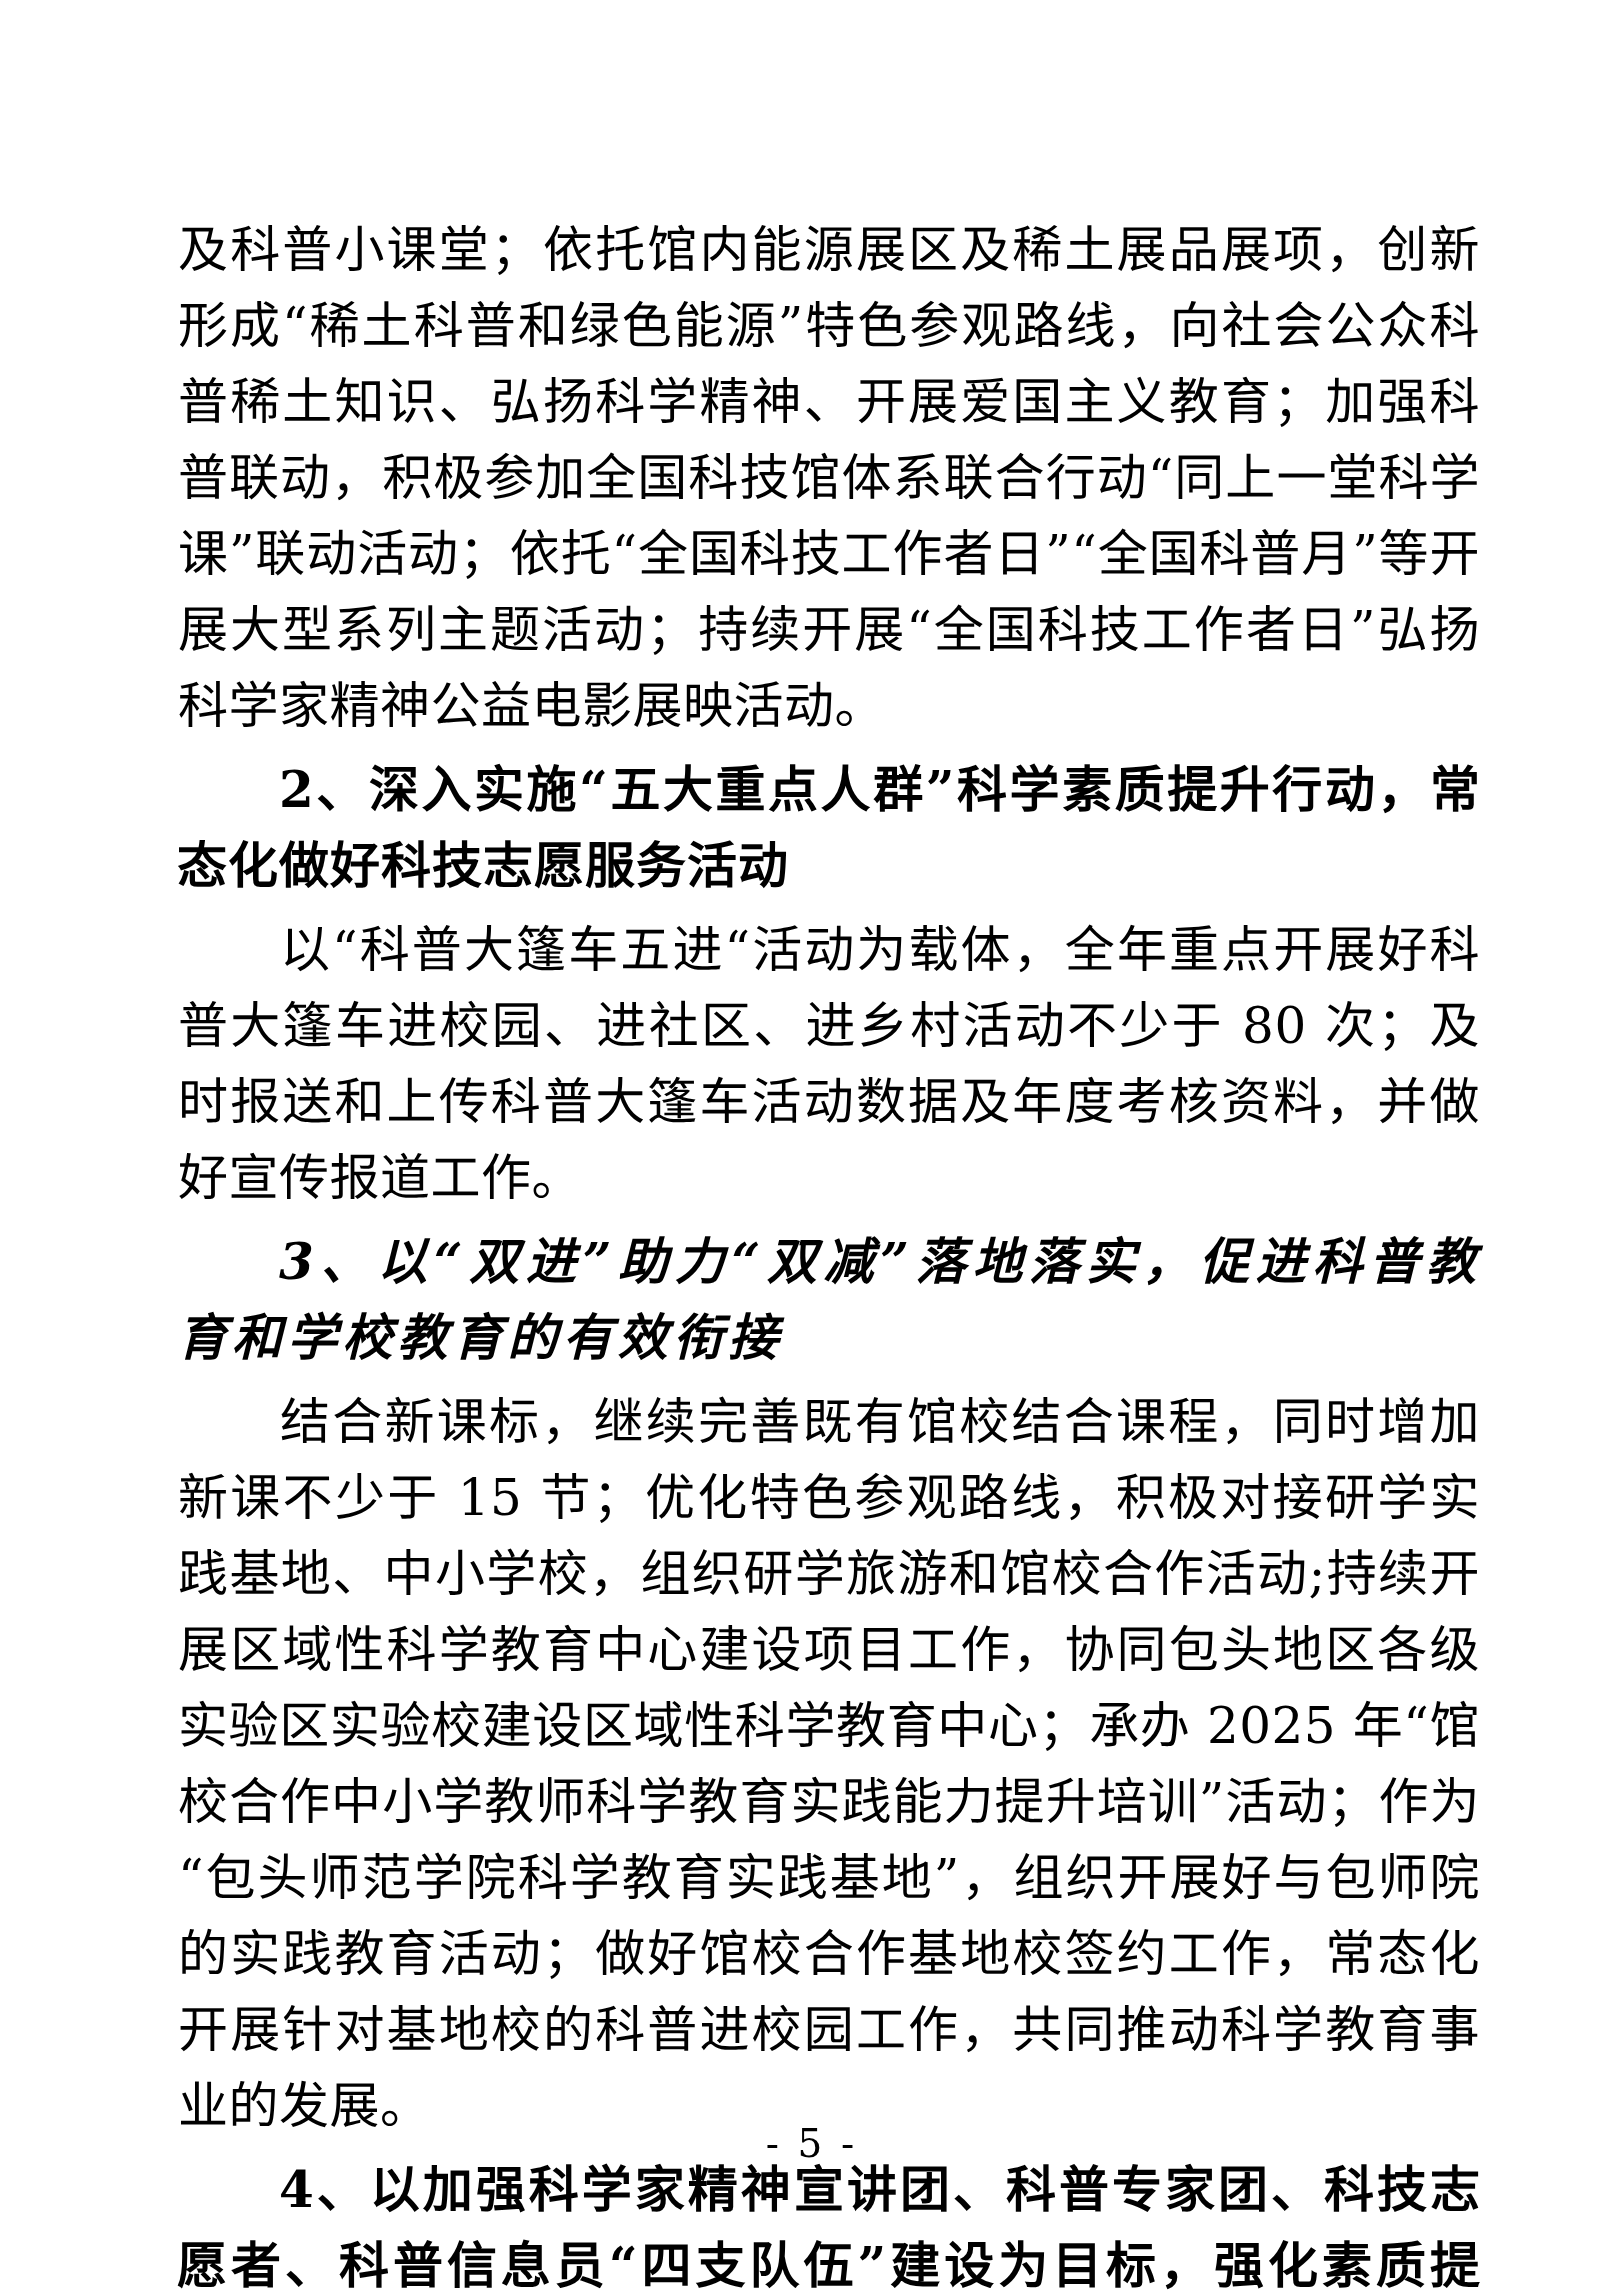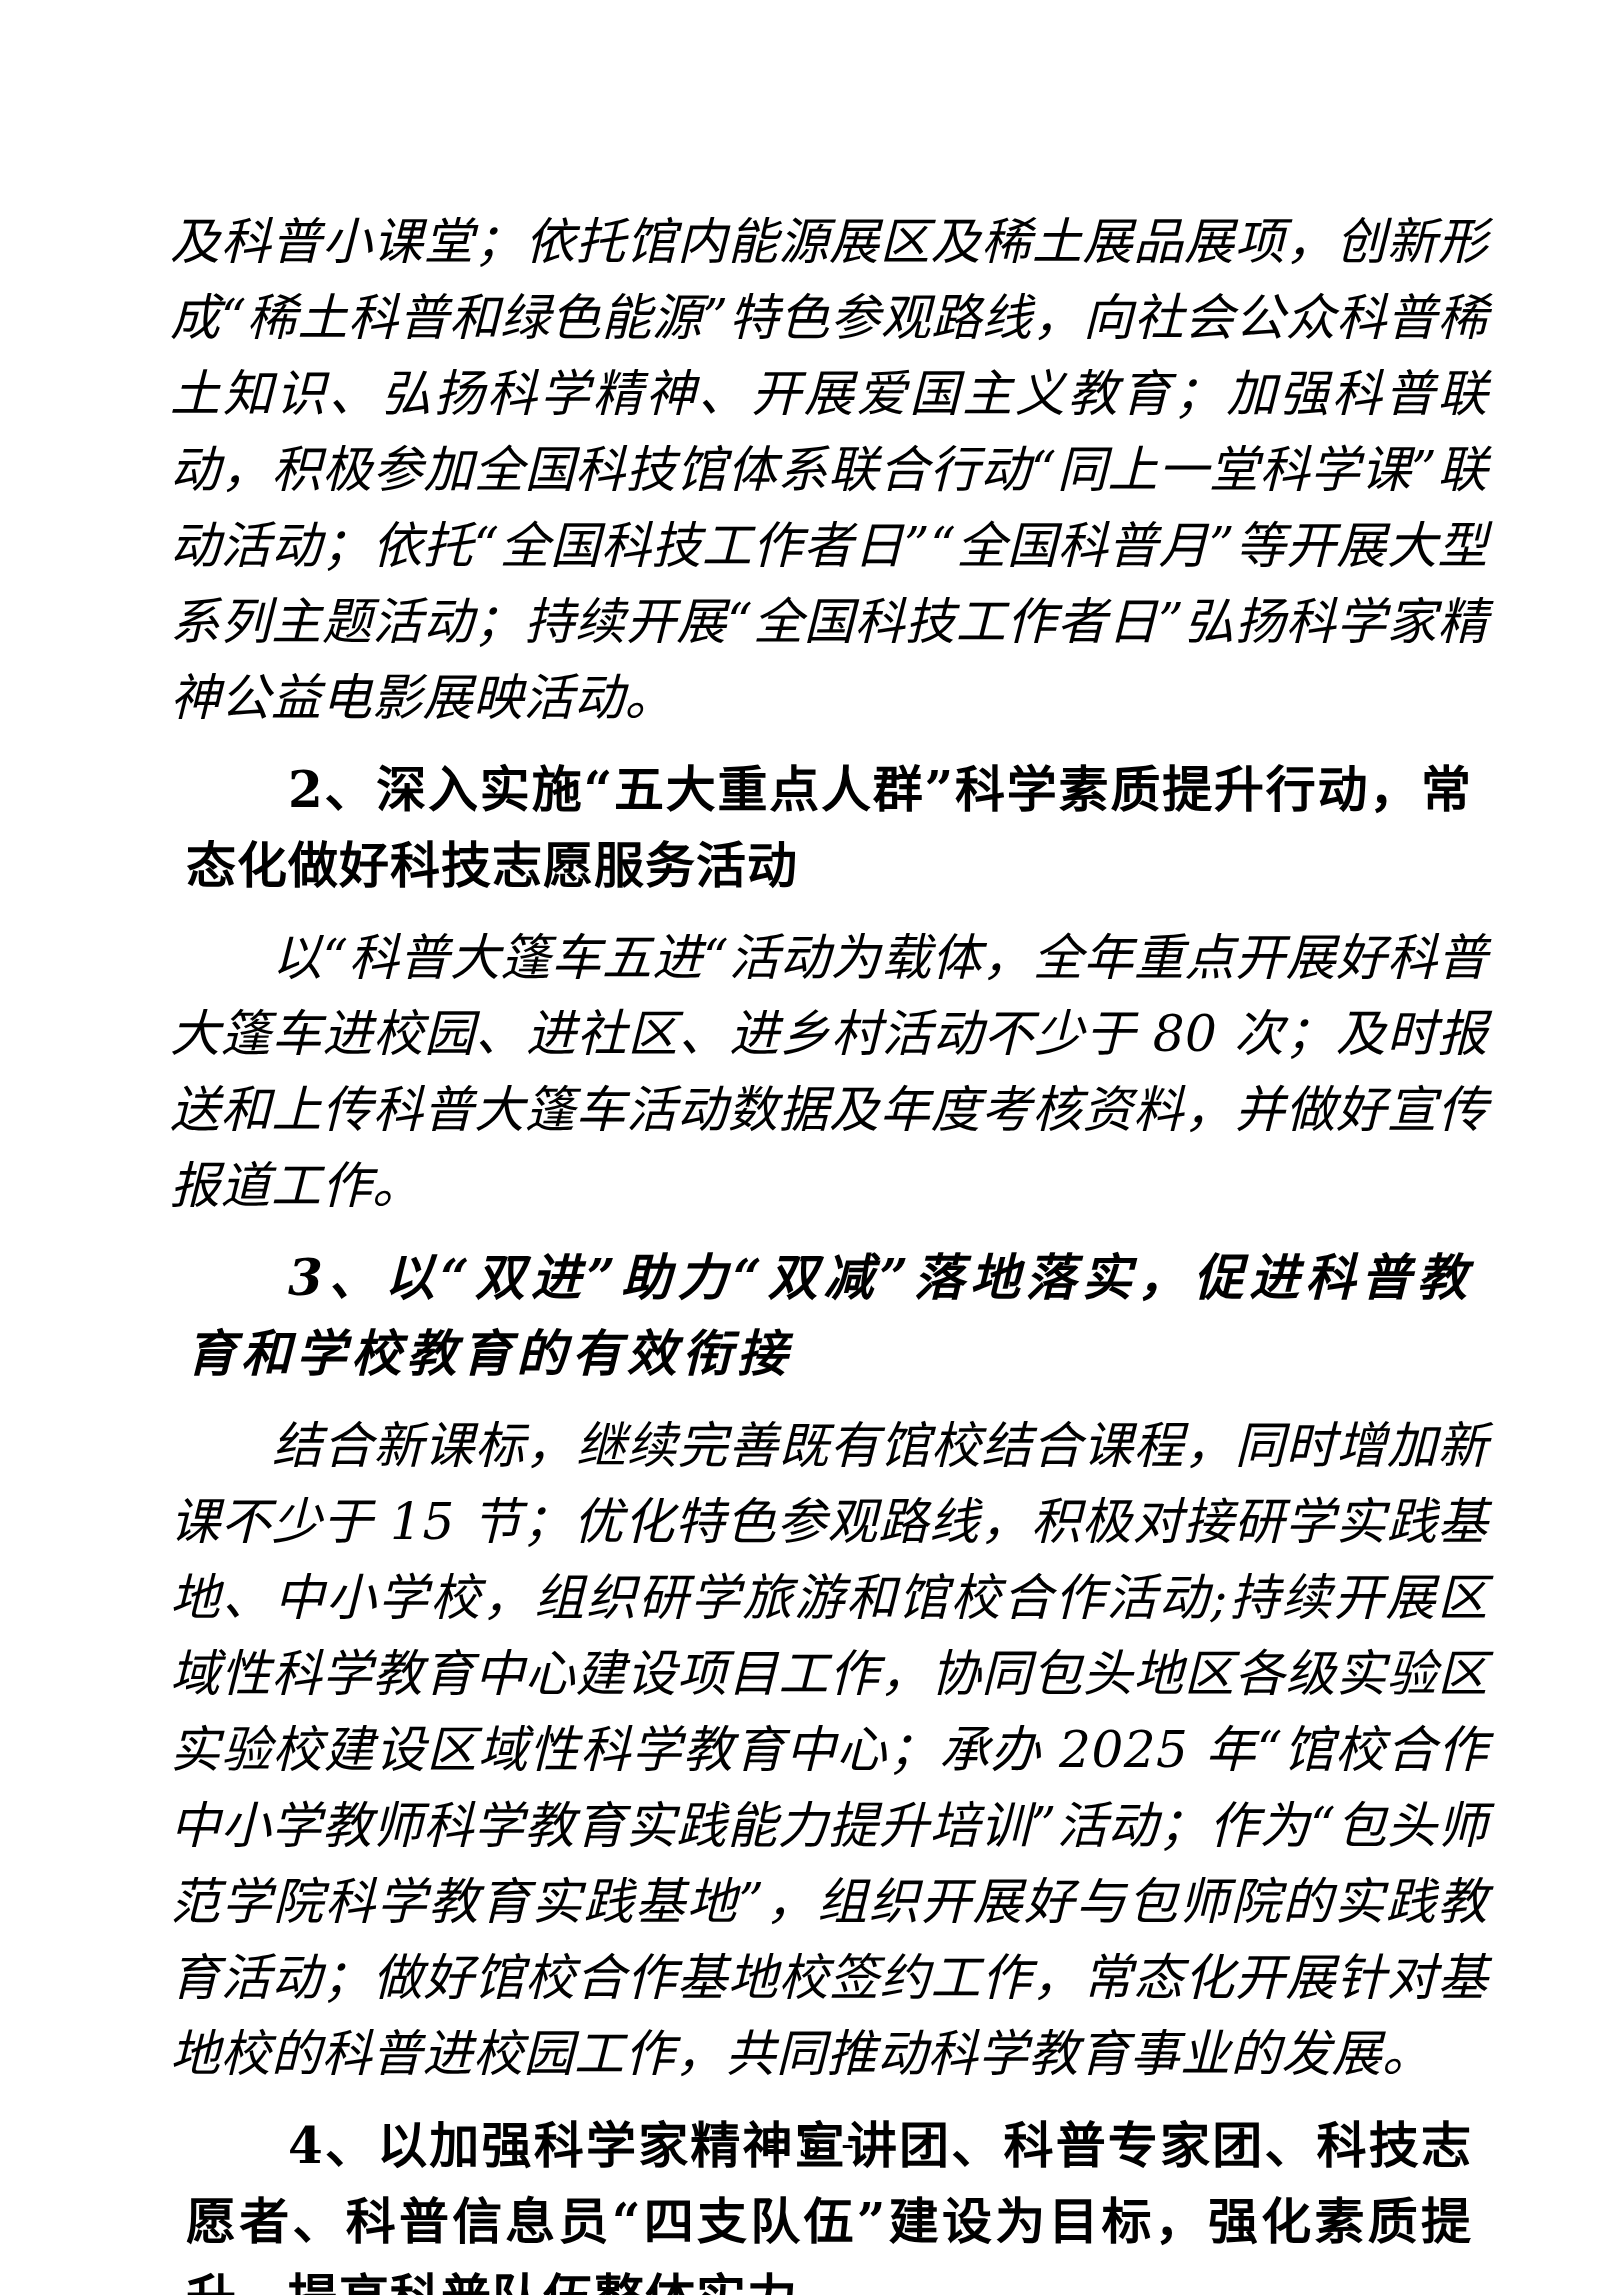--- a/index.html
+++ b/index.html
@@ -28,44 +28,43 @@
 
   
   .para {
     font-family: "DejaVu Serif", "Liberation Serif", serif;
     font-size: 50px;
     line-height: 76px;
     color: #000000;
     text-align: justify;
     text-justify: inter-character;
     letter-spacing: 0.5px;
-    margin: 0;
+    margin: 8px;
     padding: 0;
     text-indent: 0;
     word-break: break-all;
     white-space: normal;
-    font-style: italic;
   }
 
   .para.indent {
     text-indent: 102px;
   }
 
   
   .heading {
     font-family: "DejaVu Serif", "Liberation Serif", serif;
     font-size: 50px;
     line-height: 76px;
     font-weight: bold;
     color: #000000;
     text-align: justify;
     text-justify: inter-character;
     text-indent: 102px;
     letter-spacing: 1px;
-    margin: 16px;
+    margin: 7px;
     padding: 0;
     word-break: break-all;
   }
 
   .heading.wide {
     letter-spacing: 5.1px;
     font-style: italic;
   }
 
   

